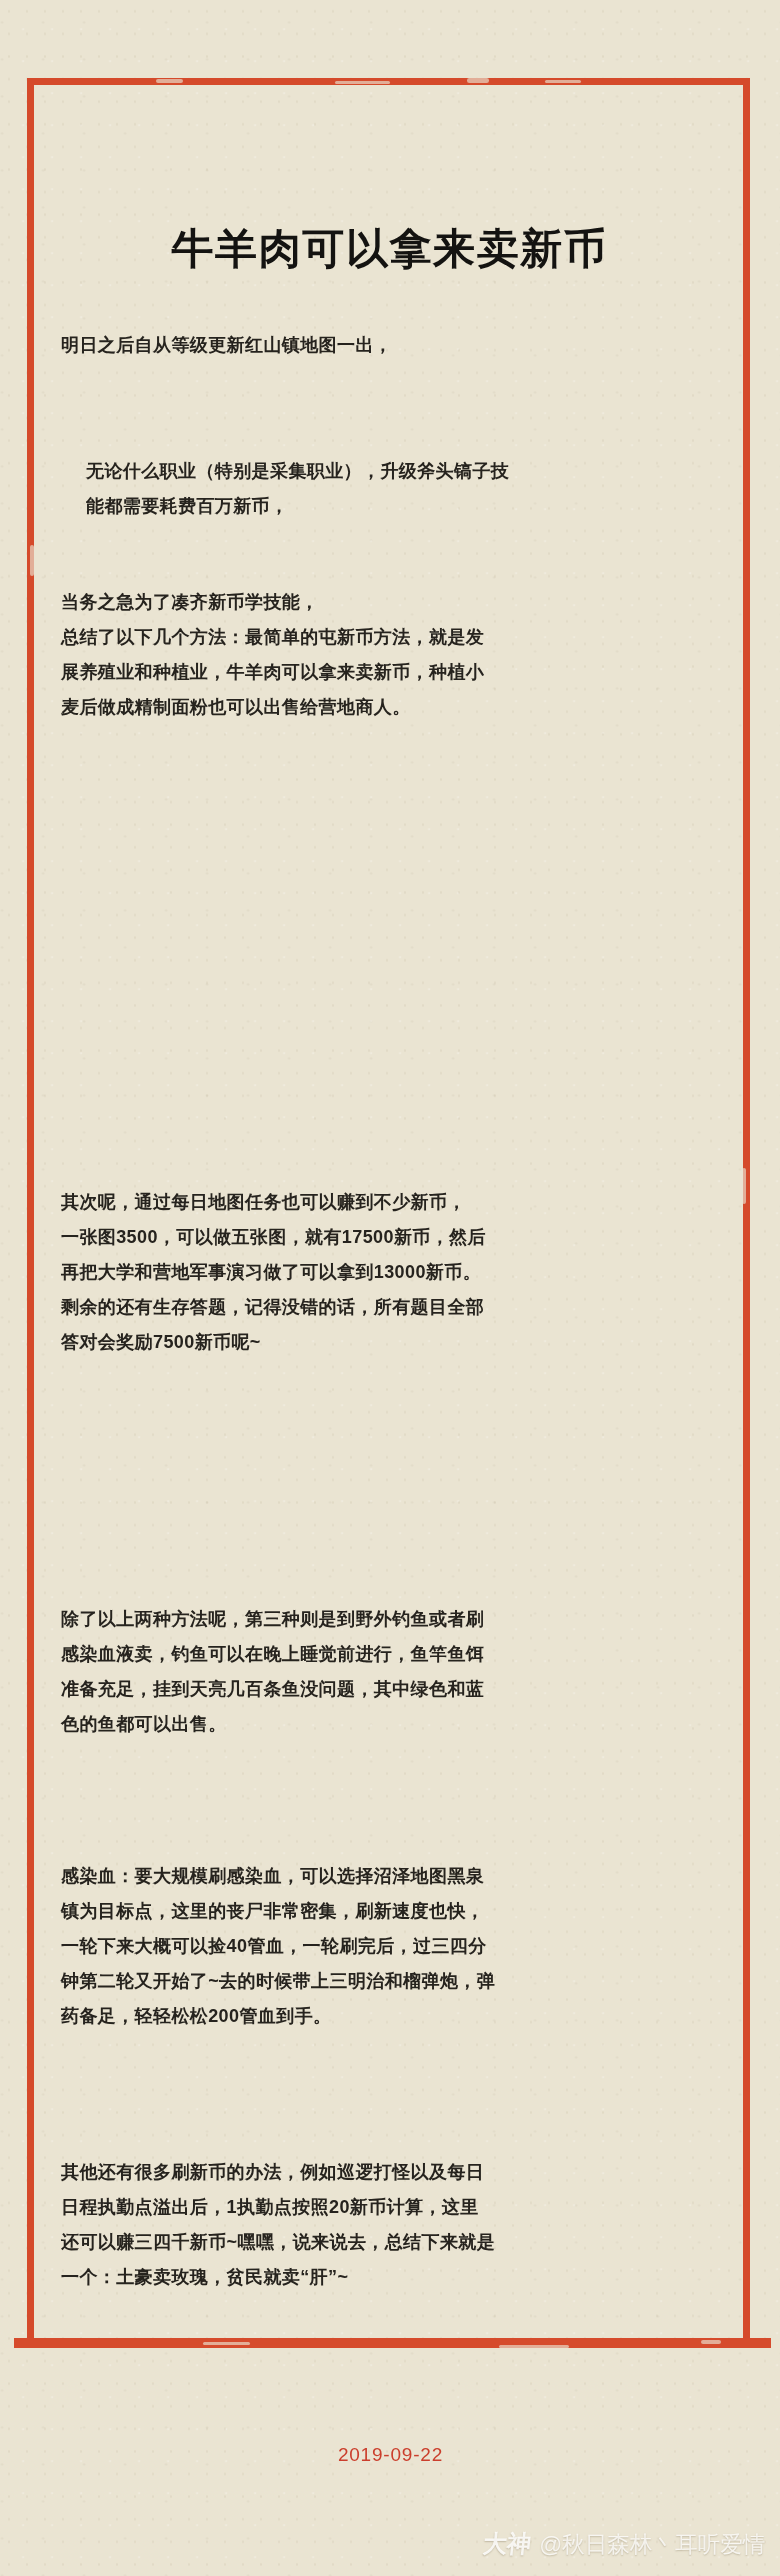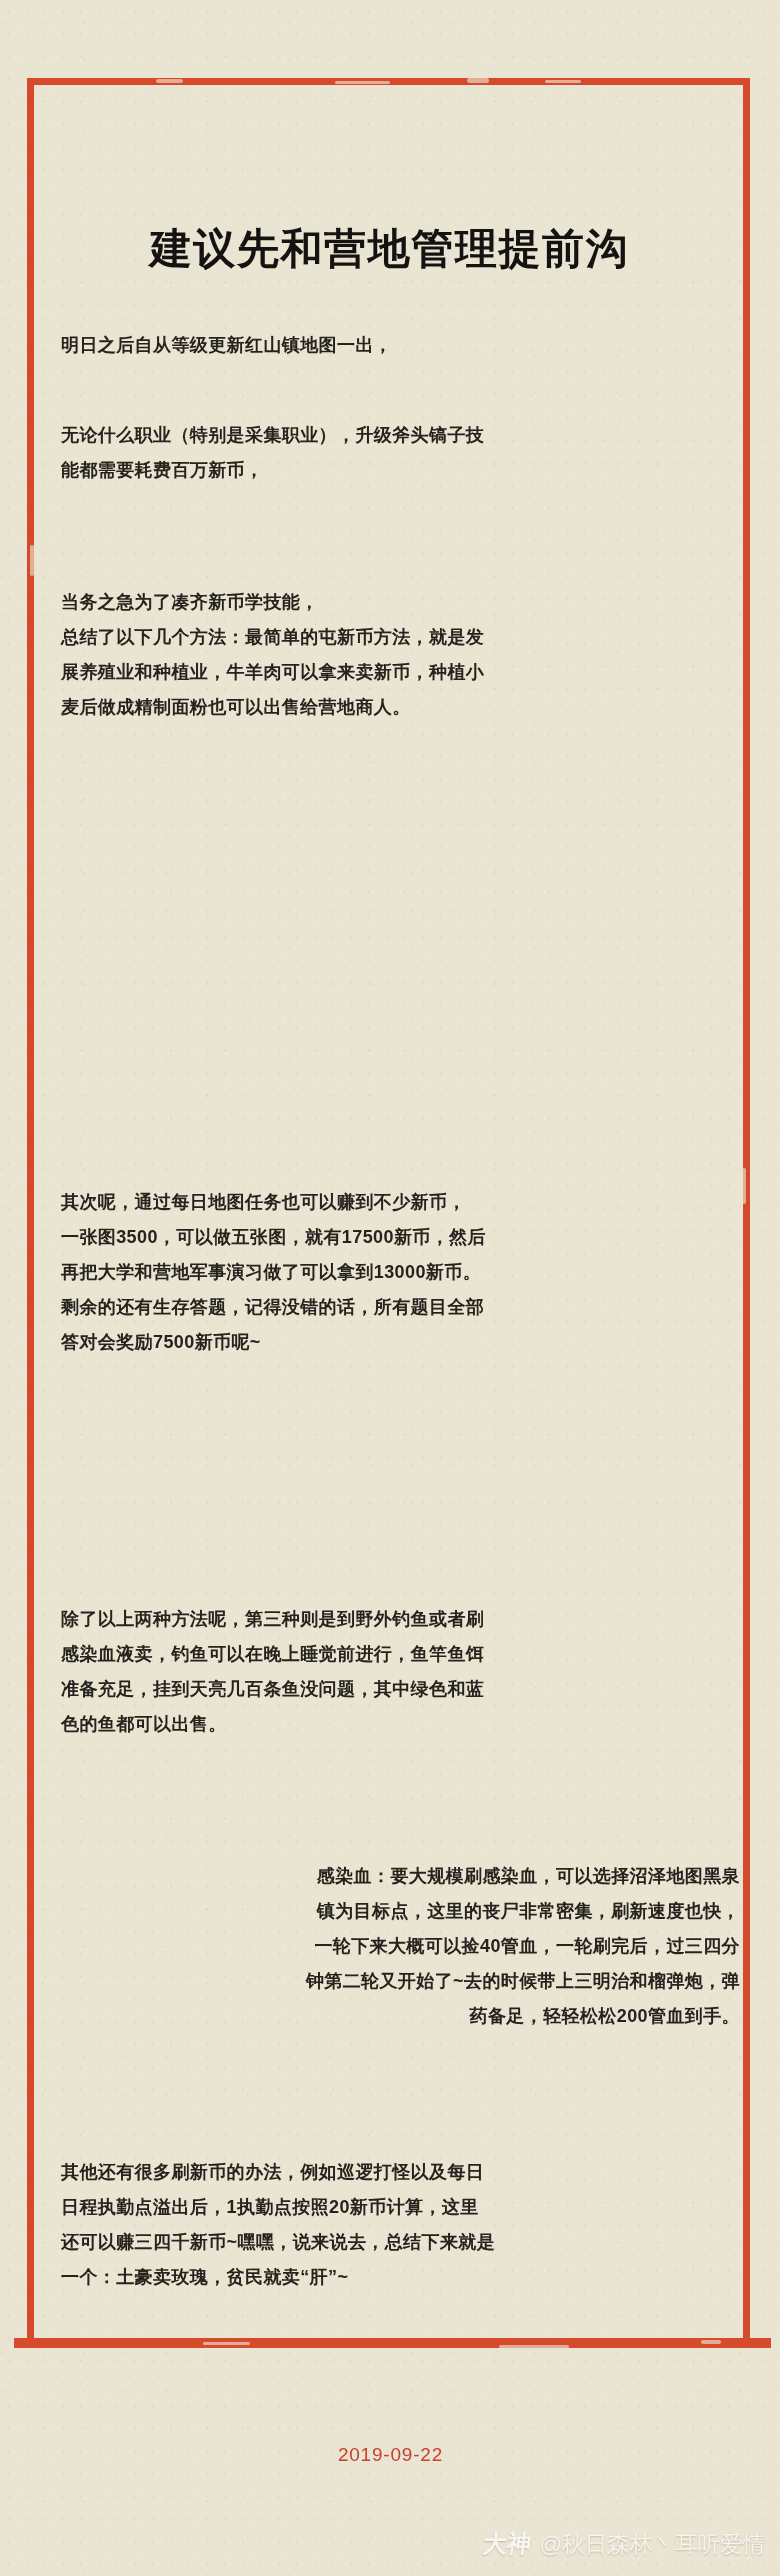--- a/index.html
+++ b/index.html
@@ -67,27 +67,27 @@
     left: 61px;
     width: 679px;
     font-size: 18px;
     line-height: 35px;
     color: #26231e;
     white-space: pre-line;
     letter-spacing: 0.4px;
     font-weight: bold;
   }
   .p1 { top: 310px; }
-  .p2 { top: 400px; }
+  .p2 { top: 436px; margin-left: 25px; }
   .p3 { top: 567px; }
   .p4 { top: 824px; }
   .p5 { top: 1167px; }
   .p6 { top: 1393px; }
   .p7 { top: 1584px; }
-  .p8 { top: 1841px; text-align: right; }
+  .p8 { top: 1841px; }
   .p9 { top: 2137px; }
 
   .date {
     position: absolute;
     left: 0; top: 2444px;
     width: 781px;
     text-align: center;
     font-size: 19px;
     color: #cb3e2c;
     letter-spacing: 0.8px;
@@ -123,21 +123,21 @@
   <div class="wear w1"></div>
   <div class="wear w2"></div>
   <div class="wear w3"></div>
   <div class="wear w4"></div>
   <div class="wear w5"></div>
   <div class="wear w6"></div>
   <div class="wear w7"></div>
   <div class="wear w8"></div>
   <div class="wear w9"></div>
 
-  <h1 class="title">建议先和营地管理提前沟</h1>
+  <h1 class="title">牛羊肉可以拿来卖新币</h1>
 
   <p class="para p1">明日之后自从等级更新红山镇地图一出，</p>
   <p class="para p2">无论什么职业（特别是采集职业），升级斧头镐子技
 能都需要耗费百万新币，</p>
   <p class="para p3">当务之急为了凑齐新币学技能，
 总结了以下几个方法：最简单的屯新币方法，就是发
 展养殖业和种植业，牛羊肉可以拿来卖新币，种植小
 麦后做成精制面粉也可以出售给营地商人。</p>
   <p class="para p5">其次呢，通过每日地图任务也可以赚到不少新币，
 一张图3500，可以做五张图，就有17500新币，然后

